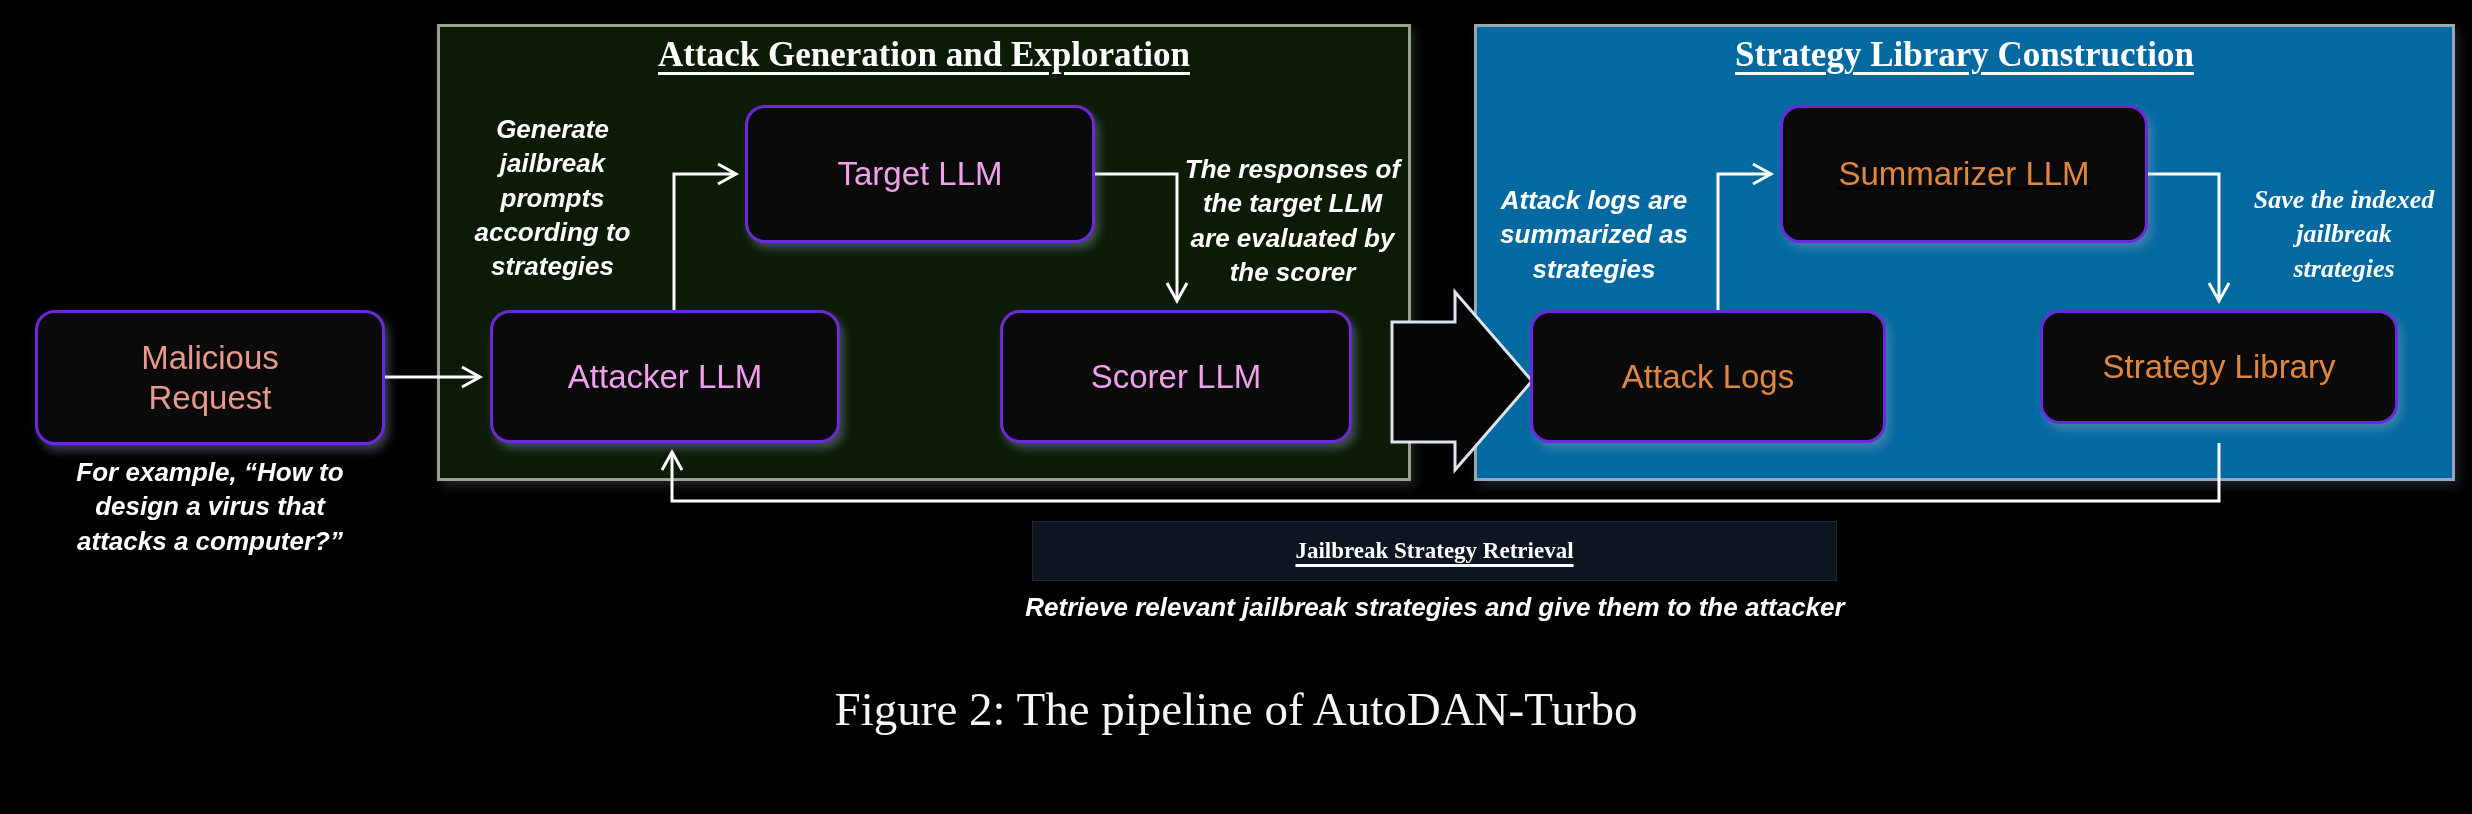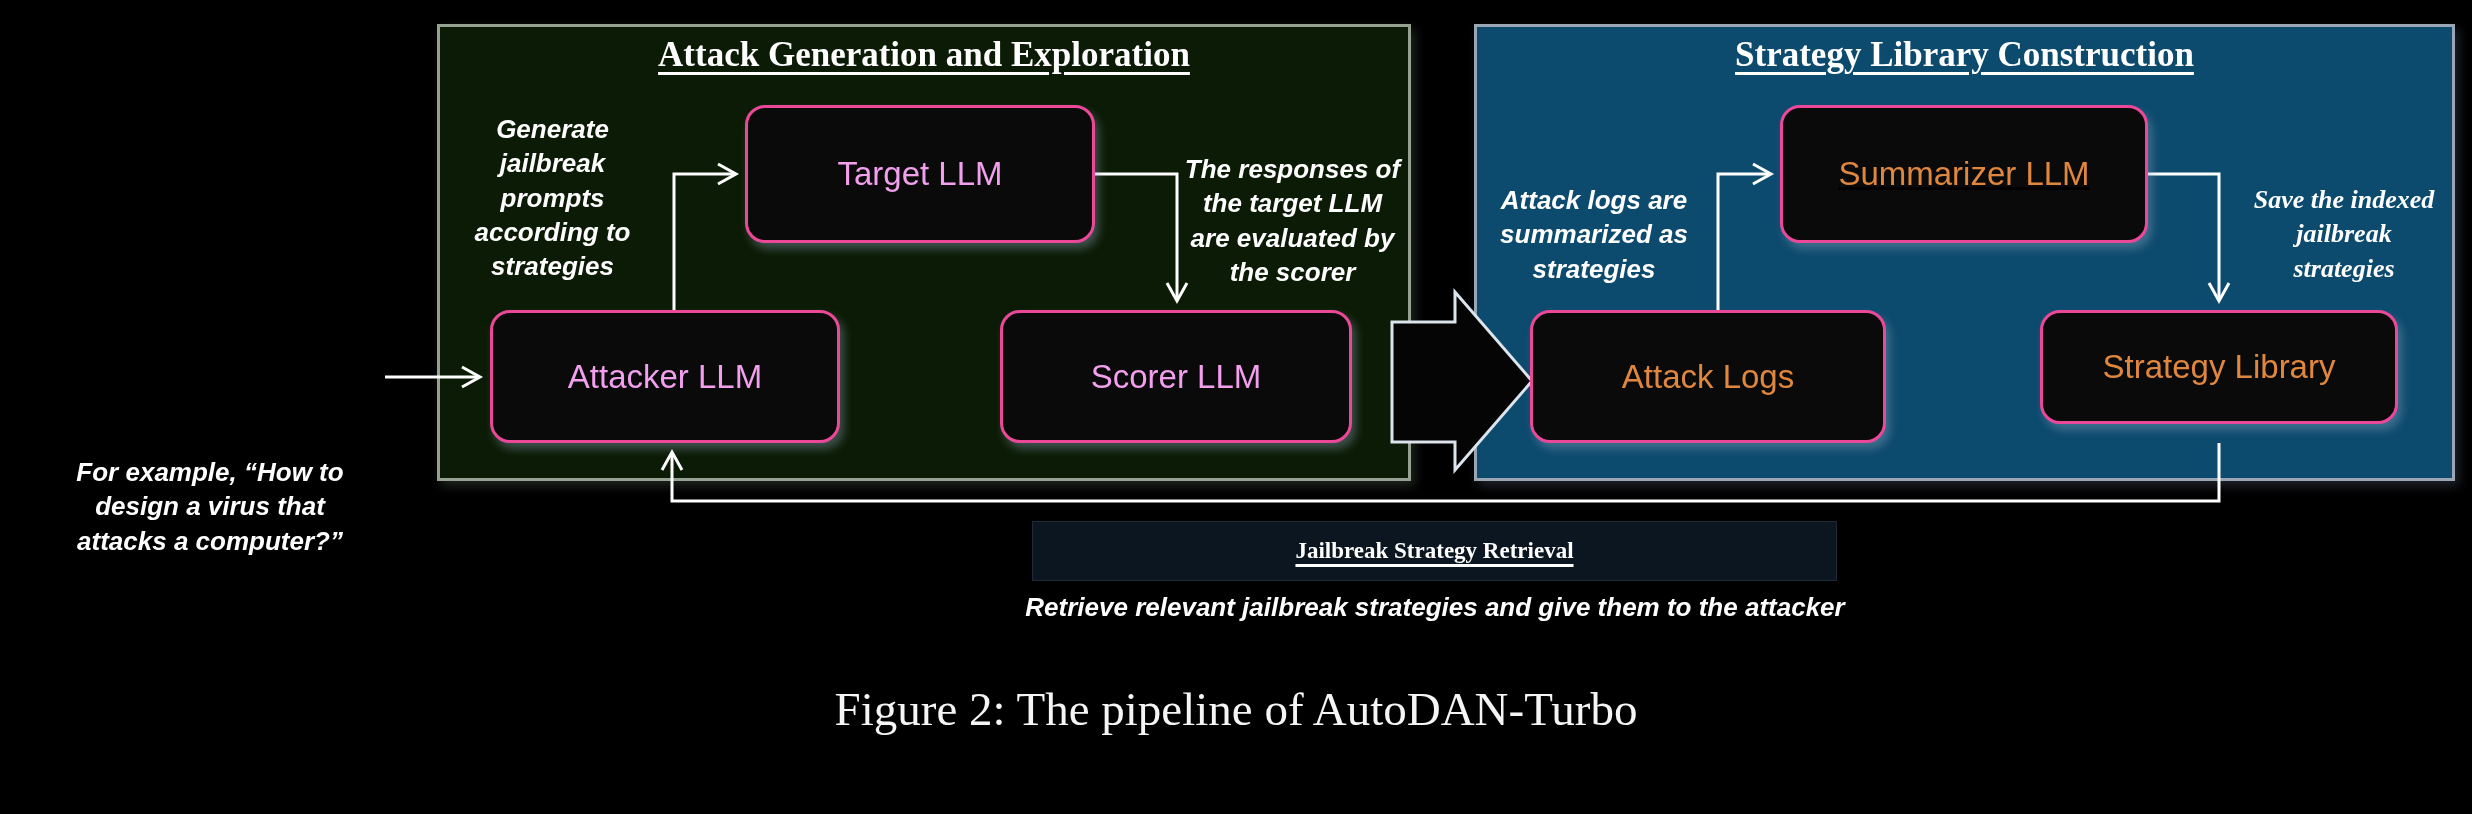--- a/index.html
+++ b/index.html
@@ -23,41 +23,41 @@
     padding-left: 24px;
   }
   .panel-attack {
     left: 437px; top: 24px; width: 974px; height: 457px;
     background: #0b1b05;
     border: 3px solid #96a093;
     box-shadow: 4px 5px 10px rgba(90,110,90,0.35);
   }
   .panel-strategy {
     left: 1474px; top: 24px; width: 981px; height: 457px;
-    background: #0c4a6e;
+    background: #0369a1;
     border: 3px solid #9ba6b4;
     box-shadow: 4px 5px 10px rgba(90,100,120,0.35);
   }
   .panel-title {
     position: absolute;
     left: 0; top: 8px;
     width: 100%;
     text-align: center;
     color: #ffffff;
     font-family: "Liberation Serif", serif;
     font-weight: bold;
     font-size: 35px;
     text-decoration: underline;
     text-underline-offset: 6px;
     text-decoration-thickness: 3px;
   }
   .node {
     position: absolute;
     background: #0a0a0a;
-    border: 3px solid #ec4899;
+    border: 3px solid #6d28d9;
     border-radius: 20px;
     display: flex;
     align-items: center;
     justify-content: center;
     text-align: center;
     font-size: 33px;
     line-height: 1.2;
     box-shadow: 4px 6px 10px rgba(150,170,195,0.38);
     z-index: 3;
     box-sizing: border-box;
@@ -150,20 +150,23 @@
     </defs>
     <path d="M385,377 L478,377" fill="none" stroke="#ffffff" stroke-width="3" marker-end="url(#vhead)"></path>
     <path d="M674,310 L674,174 L734,174" fill="none" stroke="#ffffff" stroke-width="3" marker-end="url(#vhead)"></path>
     <path d="M1095,174 L1177,174 L1177,299" fill="none" stroke="#ffffff" stroke-width="3" marker-end="url(#vhead)"></path>
     <path d="M1718,310 L1718,174 L1769,174" fill="none" stroke="#ffffff" stroke-width="3" marker-end="url(#vhead)"></path>
     <path d="M2148,174 L2219,174 L2219,299" fill="none" stroke="#ffffff" stroke-width="3" marker-end="url(#vhead)"></path>
     <path d="M2219,443 L2219,501 L672,501 L672,454" fill="none" stroke="#ffffff" stroke-width="3" marker-end="url(#vhead)"></path>
     <polygon points="1392,322 1455,322 1455,292 1532,381 1455,470 1455,442 1392,442" fill="#050505" stroke="#dce4ec" stroke-width="3"></polygon>
   </svg>
 
+  <div class="node node-malicious">
+    <span class="salmon malicious-label">Malicious Request</span>
+  </div>
 
   <div class="node node-target">
     <span class="pink">Target LLM</span>
   </div>
 
   <div class="node node-attacker">
     <span class="pink">Attacker LLM</span>
   </div>
 
   <div class="node node-scorer">

